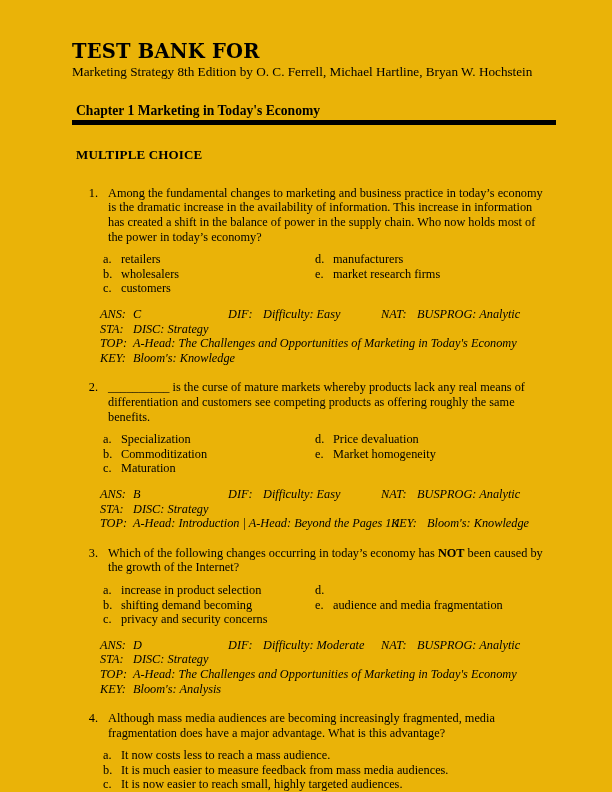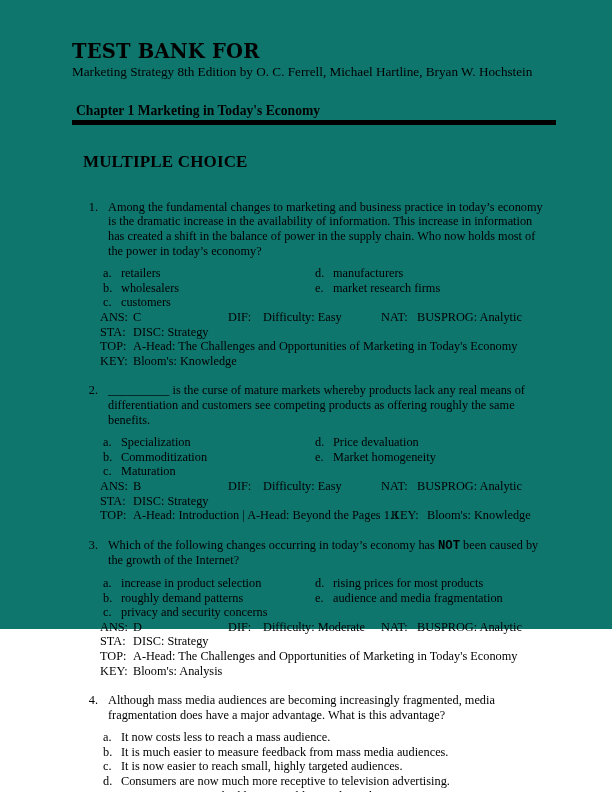--- a/index.html
+++ b/index.html
@@ -12,22 +12,22 @@
     width: 612px;
     height: 792px;
     overflow: hidden;
     font-family: "Liberation Serif", "DejaVu Serif", serif;
     color: #000000;
     -webkit-font-smoothing: antialiased;
   }
   .page {
     position: relative;
     width: 612px;
-    height: 629px;
-    background: #0f766e;
+    height: 792px;
+    background: #eab308;
     box-sizing: border-box;
     padding: 8px;
   }
   .content {
     position: absolute;
     left: 72px;
     top: 42px;
     width: 484px;
   }
 
@@ -76,23 +76,23 @@
     padding: 1px 0 1px 4px;
     white-space: nowrap;
   }
 
   .spacer-18 { height: 18px; }
   .spacer-12 { height: 12px; }
 
   
   .section-label {
     font-weight: bold;
-    font-size: 17px;
+    font-size: 13px;
     line-height: 15px;
-    margin: 11px;
+    margin: 4px;
     letter-spacing: 0.15px;
   }
 
   
   .question-list {
     margin: 0;
     padding: 0;
     list-style: none;
   }
   .question {
@@ -108,21 +108,21 @@
     top: 0;
     width: 16px;
     text-align: right;
     font-size: 12.3px;
     line-height: 14.6px;
   }
   .q-stem {
     margin: 8px;
     text-align: left;
   }
-  .q-stem b { font-weight: bold; font-family: Liberation Mono, monospace; }
+  .q-stem b { font-weight: bold; }
 
   
   .options {
     margin: 0;
     padding: 0;
     list-style: none;
     position: relative;
   }
   .options.two-col {
     display: grid;
@@ -142,22 +142,24 @@
     left: 3px;
     top: 0;
     width: 14px;
     font-size: 12.3px;
     line-height: 14.6px;
   }
   .opt-text { }
 
   
   .meta {
-    font-size: 12.3px;
-    line-height: 14.6px;
+    margin-top: 11px;
+    font-size: 12.3px;
+    line-height: 14.6px;
+    font-style: italic;
   }
   .meta-row {
     display: block;
     white-space: nowrap;
     position: relative;
     height: 14.6px;
   }
   .meta-cell {
     position: absolute;
     top: 0;
@@ -262,23 +264,23 @@
               <span class="meta-cell mc-key4">KEY:</span>
               <span class="meta-cell mc-val4">Bloom's: Knowledge</span>
             </div>
           </div>
         </li>
         <li class="question" style="margin-top: 15px;">
           <span class="q-num">3.</span>
           <p class="q-stem"><span>Which of the following changes occurring in today’s economy has </span><b>NOT</b><span> been caused by the growth of the Internet?</span></p>
           <ul class="options two-col" style="grid-template-rows: repeat(3, auto);">
             <li class="opt"><span class="opt-letter">a.</span><span class="opt-text">increase in product selection</span></li>
-            <li class="opt"><span class="opt-letter">b.</span><span class="opt-text">roughly demand patterns</span></li>
+            <li class="opt"><span class="opt-letter">b.</span><span class="opt-text">shifting demand becoming</span></li>
             <li class="opt"><span class="opt-letter">c.</span><span class="opt-text">privacy and security concerns</span></li>
-            <li class="opt"><span class="opt-letter">d.</span><span class="opt-text">rising prices for most products</span></li>
+            <li class="opt"><span class="opt-letter">d.</span></li>
             <li class="opt"><span class="opt-letter">e.</span><span class="opt-text">audience and media fragmentation</span></li>
           </ul>
           <div class="meta">
             <div class="meta-row">
               <span class="meta-cell mc-key">ANS:</span>
               <span class="meta-cell mc-val">D</span>
               <span class="meta-cell mc-key2">DIF:</span>
               <span class="meta-cell mc-val2">Difficulty: Moderate</span>
               <span class="meta-cell mc-key3">NAT:</span>
               <span class="meta-cell mc-val3">BUSPROG: Analytic</span>

